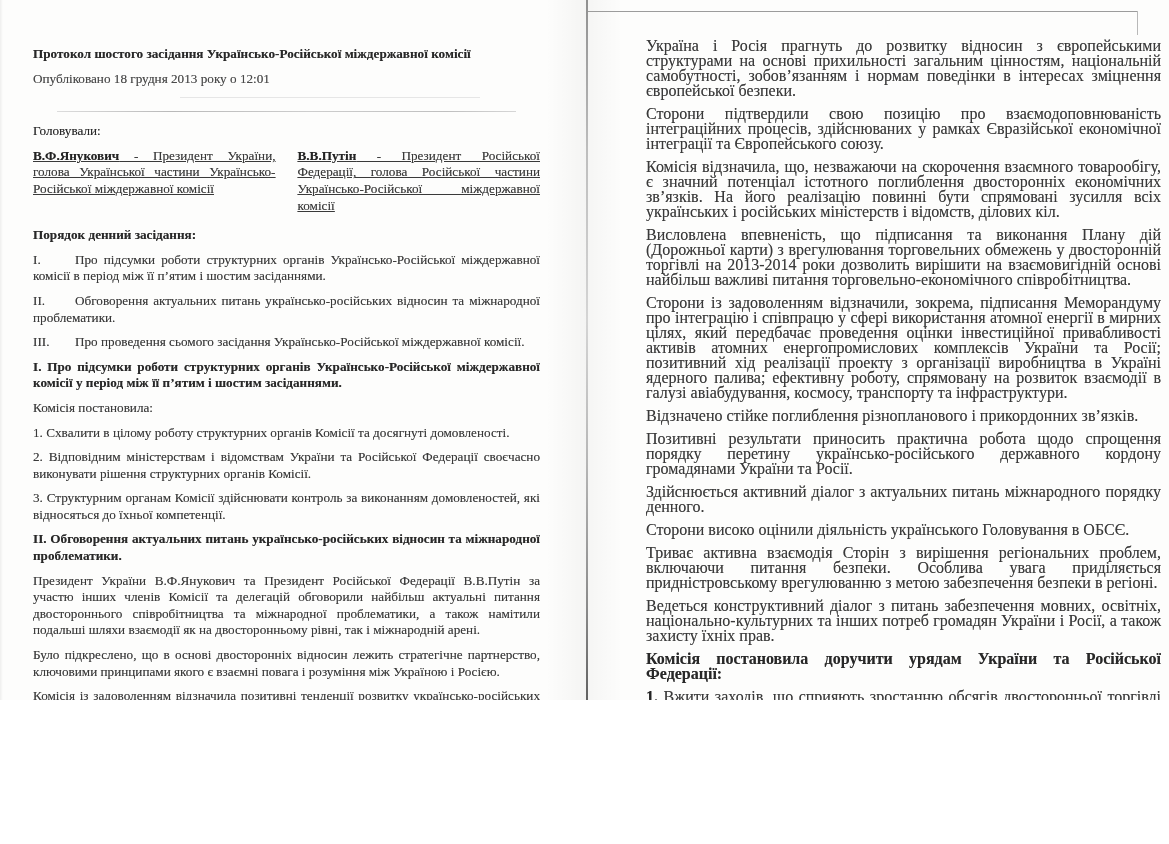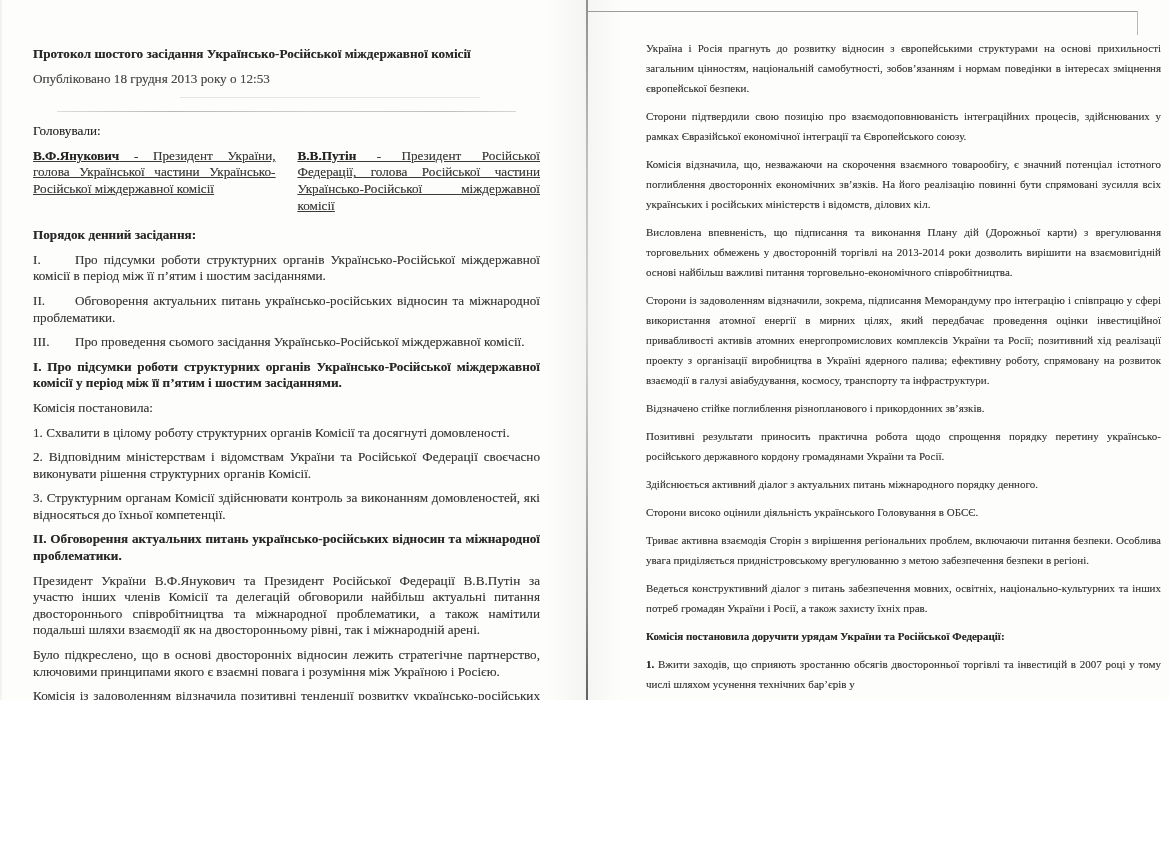--- a/index.html
+++ b/index.html
@@ -38,21 +38,21 @@
   .chairs{display:flex;gap:22px;margin-bottom:13px;}
   .chair-col{flex:1;text-align:justify;text-decoration:underline;}
   .agenda-label{font-weight:bold;color:#282828;margin:0 0 9px;}
   .agenda-num{display:inline-block;width:42px;}
   .section-heading{font-weight:bold;color:#282828;}
 
   
   .page-right{
     position:absolute;left:643px;top:0;width:521px;height:844px;
     padding:38px 3px 0 3px;box-sizing:border-box;
-    font-size:11px;line-height:20px;
+    font-size:16px;line-height:15px;
   }
   .page-right p{margin:0 0 8px;text-align:justify;}
 
   
   .spine{
     position:absolute;left:586px;top:0;width:2px;height:844px;
     background:linear-gradient(180deg,
       #8f8f8f 0%,#bdbdbd 18%,#d4d4d4 38%,#b5b5b5 55%,
       #8a8a8a 72%,#4f4f4f 88%,#0b0b0b 100%);
   }
@@ -77,21 +77,21 @@
     background:linear-gradient(to right,rgba(0,0,0,.06),rgba(0,0,0,0));
   }
 </style>
 </head>
 <body>
 
 <div class="stage">
 
   <div class="page-left">
     <p class="doc-title">Протокол шостого засідання Українсько-Російської міждержавної комісії</p>
-    <p class="doc-subtitle">Опубліковано 18 грудня 2013 року о 12:53</p>
+    <p class="doc-subtitle">Опубліковано 18 грудня 2013 року о 12:01</p>
     <div class="rule"></div>
 
     <p class="chaired">Головували:</p>
 
     <div class="chairs">
       <div class="chair-col"><b>В.Ф.Янукович</b><span> - Президент України, голова Української частини Українсько-Російської міждержавної комісії</span></div>
       <div class="chair-col"><b>В.В.Путін</b><span> - Президент Російської Федерації, голова Російської частини Українсько-Російської міждержавної комісії</span></div>
     </div>
 
     <p class="agenda-label">Порядок денний засідання:</p>

